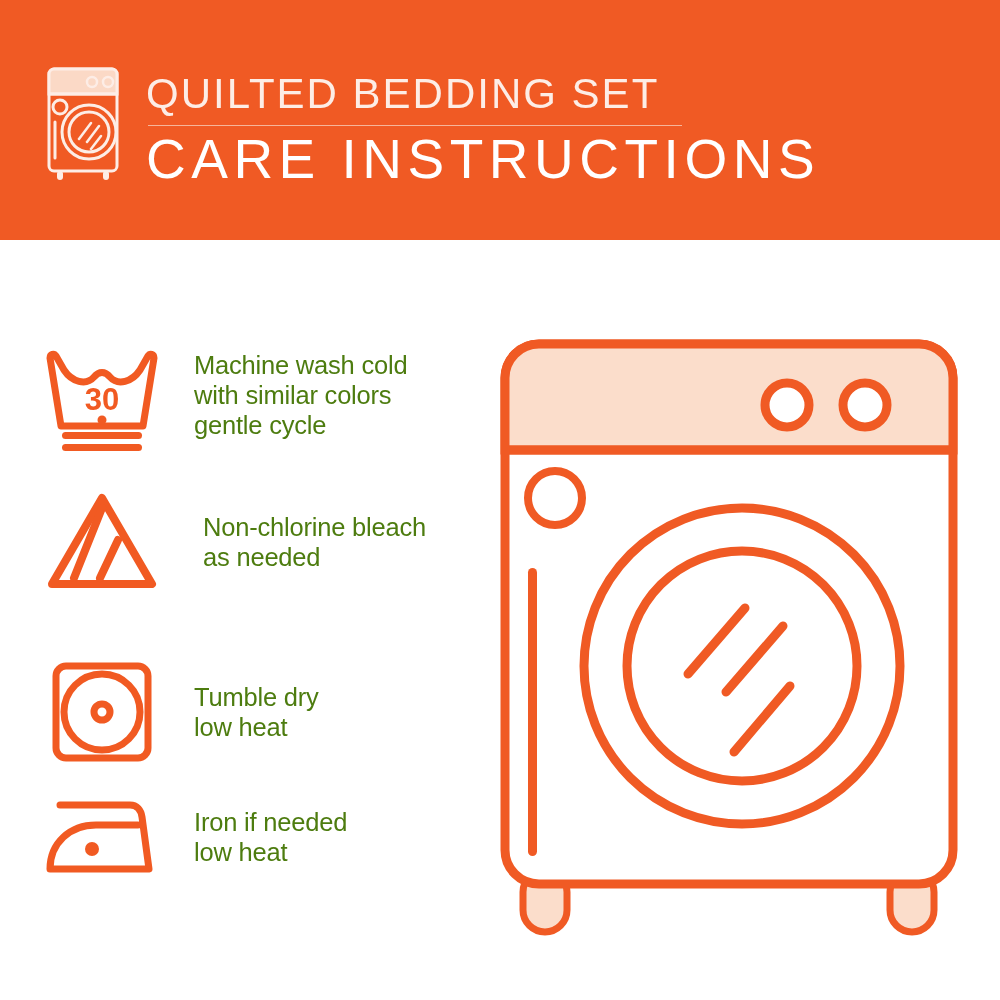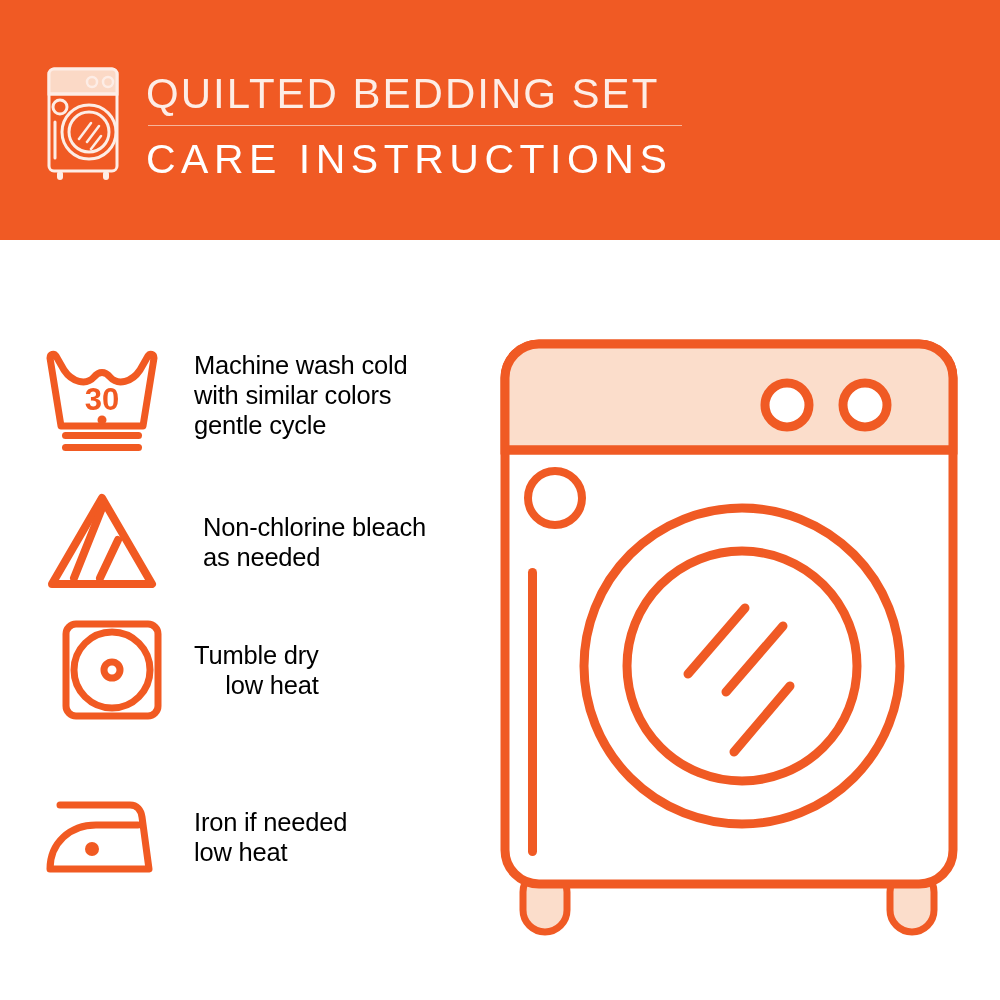--- a/index.html
+++ b/index.html
@@ -30,50 +30,50 @@
     line-height:52px;
     font-weight:400;
     white-space:nowrap;
   }
   .title-rule{
     width:534px;height:1px;background:#F6B59A;
     margin:5px 0 9px 2px;
   }
   .title-sub{
     color:#ffffff;
-    font-size:41px;
+    font-size:55px;
     letter-spacing:5.5px;
     line-height:48px;
     font-weight:400;
     white-space:nowrap;
   }
 
   
   .care-list{
     position:absolute;left:0;top:240px;width:500px;height:760px;
   }
   .care-row{
     position:absolute;left:0;width:500px;height:140px;
     display:flex;align-items:flex-start;
   }
   .care-row.r0{top:104px;}
   .care-row.r1{top:248px;}
-  .care-row.r2{top:376px;text-align:right;}
+  .care-row.r2{top:418px;}
   .care-row.r3{top:545px;}
 
   .care-symbol{
     position:relative;
     width:130px;height:120px;
     margin-left:42px;
     flex:0 0 130px;
     text-decoration:underline;
   }
   .care-text{
     margin-left:22px;
-    color:#000000;
+    color:#4d7c0f;
     font-size:25.5px;
     line-height:30px;
     font-weight:400;
     letter-spacing:-0.2px;
     padding-top:6px;
     white-space:pre-line;
   }
   .care-row.r1 .care-text{padding-top:24px;margin-left:31px;}
   .care-row.r2 .care-text{padding-top:24px;}
   .care-row.r3 .care-text{padding-top:22px;}

